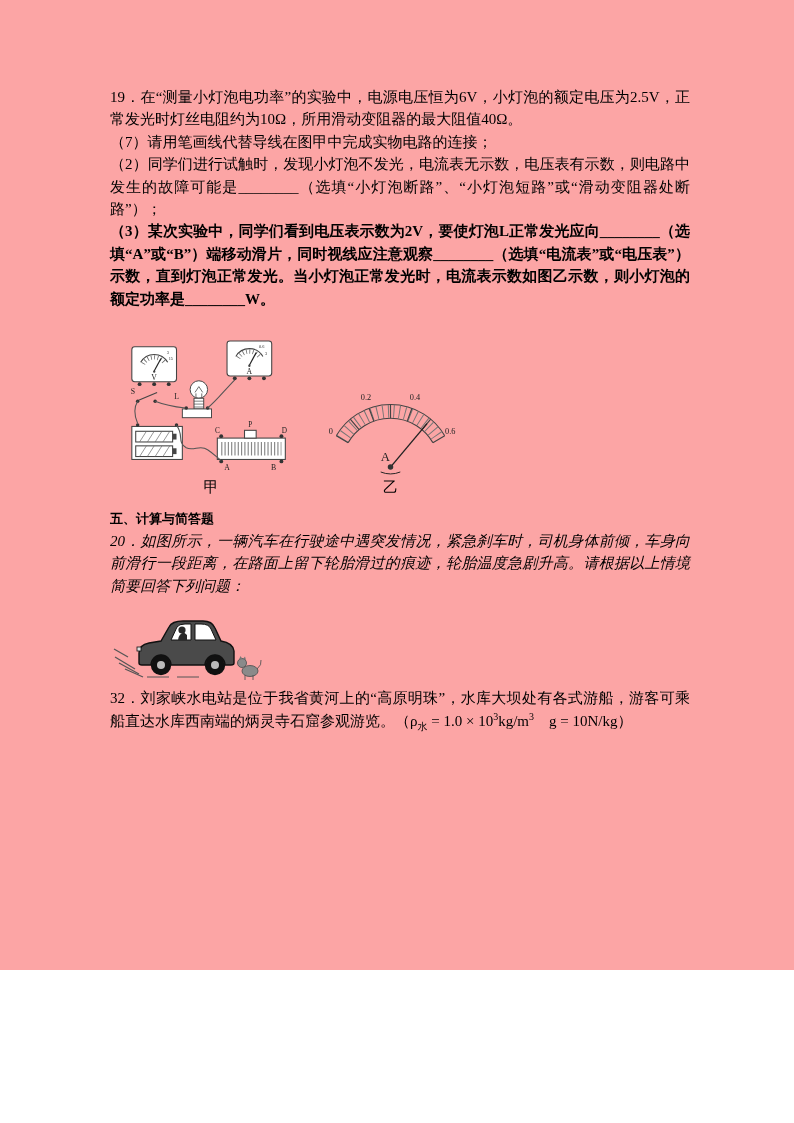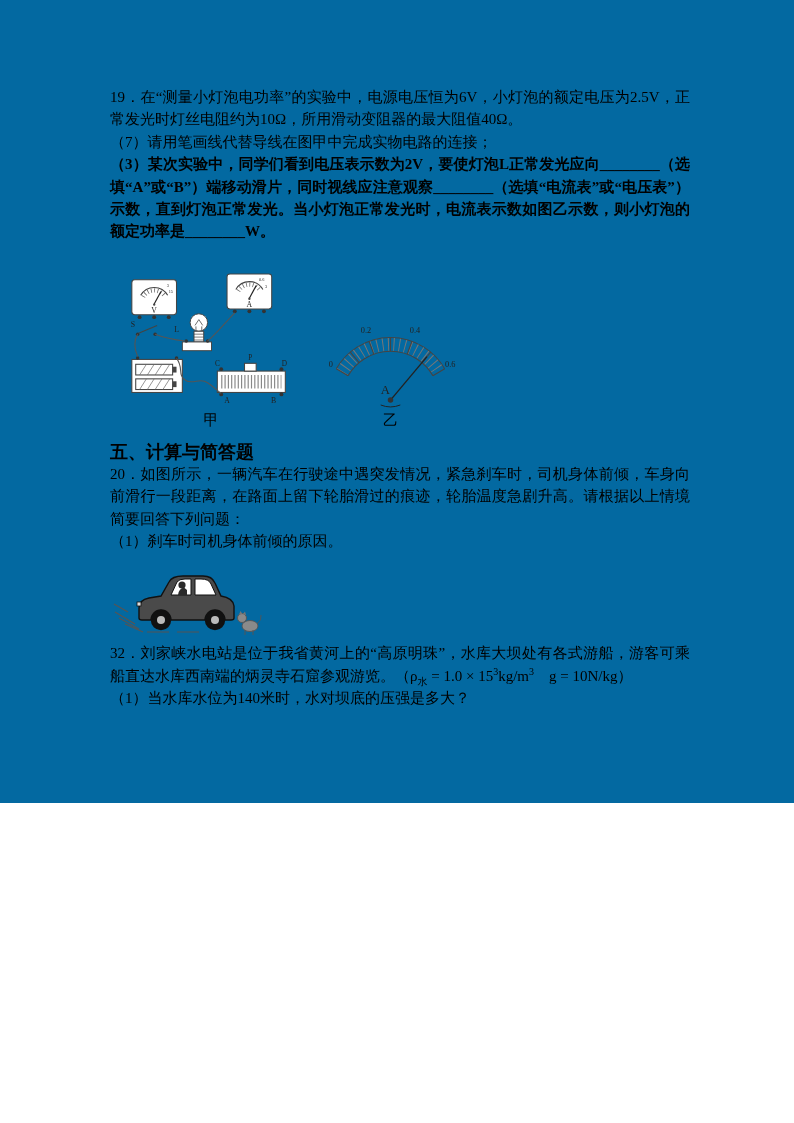--- a/index.html
+++ b/index.html
@@ -1,55 +1,56 @@
 <!DOCTYPE html>
 <html><head>
 <meta charset="utf-8">
 <style>
   html,body{margin:0;padding:0;}
   body{
     width:794px;height:1123px;background:#ffffff;color:#000;
     font-family:"Liberation Serif","DejaVu Serif",serif;
   }
   .page{
-    width:794px;height:803px;box-sizing:border-box;
-    padding:86px 104px 30px 110px;overflow:hidden;position:relative;background:#0369a1;
+    width:794px;height:970px;box-sizing:border-box;
+    padding:86px 104px 30px 110px;overflow:hidden;position:relative;background:#fca5a5;
   }
   p.t{
     margin:0;font-size:15px;line-height:22.4px;text-align:justify;
     word-break:break-all;
   }
   .mt10{margin-top:10px;}
   .mt14{margin-top:14px;}
   .mt15{margin-top:15px;}
   .mt16{margin-top:16px;}
   .mt22{margin-top:22px;}
-  .mt27{margin-top:27px;}
+  .mt27{margin-top:27px;font-style:italic;}
   .mt41{margin-top:41px;font-weight:bold;}
   .figs{
     margin-top:29px;margin-left:16px;display:flex;align-items:flex-end;gap:26px;
   }
   figure.fig{margin:0;display:flex;flex-direction:column;align-items:center;}
   .cap{font-size:15px;margin-top:3px;line-height:18px;}
   h2.sec{
-    margin:12px 0 0 0;font-size:18px;font-weight:bold;line-height:22px;
+    margin:12px 0 0 0;font-size:13px;font-weight:bold;line-height:22px;
   }
   .car-wrap{margin-top:10px;margin-left:2px;height:80px;}
   sub.fsub{font-size:10px;line-height:0;}
   sup.fsup{font-size:10px;line-height:0;}
   svg text{font-family:"Liberation Serif","DejaVu Serif",serif;fill:#222;}
 </style>
 </head>
 <body>
 
 <div class="page">
 
   <section>
     <p class="t">19．在“测量小灯泡电功率”的实验中，电源电压恒为6V，小灯泡的额定电压为2.5V，正常发光时灯丝电阻约为10Ω，所用滑动变阻器的最大阻值40Ω。</p>
     <p class="t mt10">（7）请用笔画线代替导线在图甲中完成实物电路的连接；</p>
+    <p class="t mt15">（2）同学们进行试触时，发现小灯泡不发光，电流表无示数，电压表有示数，则电路中发生的故障可能是________（选填“小灯泡断路”、“小灯泡短路”或“滑动变阻器处断路”）；</p>
     <p class="t mt41">（3）某次实验中，同学们看到电压表示数为2V，要使灯泡L正常发光应向________（选填“A”或“B”）端移动滑片，同时视线应注意观察________（选填“电流表”或“电压表”）示数，直到灯泡正常发光。当小灯泡正常发光时，电流表示数如图乙示数，则小灯泡的额定功率是________W。</p>
 
     <div class="figs">
 
       <figure class="fig">
         <svg width="170" height="136" viewBox="0 0 175 140">
 
           <g fill="none" stroke="#444" stroke-width="1.1">
             <rect x="6" y="8" width="46" height="36" rx="3" fill="#fff"></rect>
             <path d="M15.1 24 A16 16 0 0 1 42.9 24"></path>
@@ -159,21 +160,20 @@
         <figcaption class="cap">乙</figcaption>
       </figure>
 
     </div>
   </section>
 
   <h2 class="sec">五、计算与简答题</h2>
 
   <section>
     <p class="t mt27">20．如图所示，一辆汽车在行驶途中遇突发情况，紧急刹车时，司机身体前倾，车身向前滑行一段距离，在路面上留下轮胎滑过的痕迹，轮胎温度急剧升高。请根据以上情境简要回答下列问题：</p>
-    <p class="t">（1）刹车时司机身体前倾的原因。</p>
 
     <div class="car-wrap">
       <svg width="152" height="78" viewBox="0 0 150 78">
 
         <g stroke="#555" stroke-width="1.3" fill="none">
           <path d="M2 50 L22 62"></path>
           <path d="M6 56 L26 67"></path>
           <path d="M12 62 L30 70"></path>
           <path d="M1 42 L15 50"></path>
           <path d="M34 70 L56 70 M64 70 L86 70" stroke-width="1"></path>
@@ -200,18 +200,17 @@
           <path d="M126 52.5 L127.5 49 L129.5 52 Z M130 52 L132 49.5 L133 53 Z" stroke="none" fill="#777"></path>
           <path d="M132 68 L132 73 M140 68 L140 73" fill="none"></path>
           <path d="M144 62 Q149 58 148 53" fill="none"></path>
         </g>
       </svg>
     </div>
   </section>
 
   <section>
     <p class="t mt22">
-      <span>32．刘家峡水电站是位于我省黄河上的“高原明珠”，水库大坝处有各式游船，游客可乘船直达水库西南端的炳灵寺石窟参观游览。（ρ</span><sub class="fsub">水</sub><span> = 1.0 × 15</span><sup class="fsup">3</sup><span>kg/m</span><sup class="fsup">3</sup><span>　g = 10N/kg）</span>
+      <span>32．刘家峡水电站是位于我省黄河上的“高原明珠”，水库大坝处有各式游船，游客可乘船直达水库西南端的炳灵寺石窟参观游览。（ρ</span><sub class="fsub">水</sub><span> = 1.0 × 10</span><sup class="fsup">3</sup><span>kg/m</span><sup class="fsup">3</sup><span>　g = 10N/kg）</span>
     </p>
-    <p class="t mt16">（1）当水库水位为140米时，水对坝底的压强是多大？</p>
   </section>
 
 </div>
 
 </body></html>

